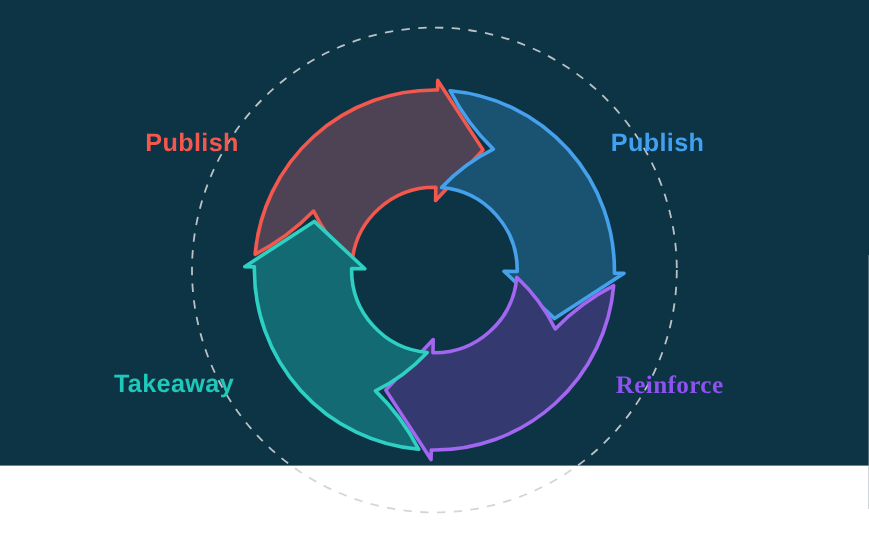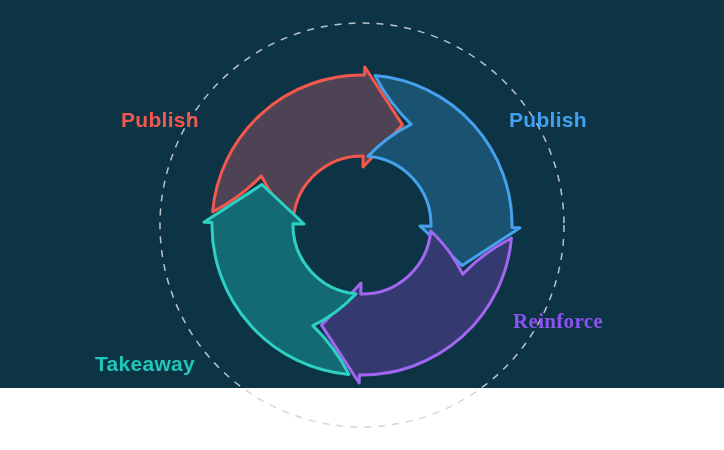--- a/index.html
+++ b/index.html
@@ -66,14 +66,14 @@
       <use href="#arrowShape" transform="rotate(0)" fill="#136a72" stroke="#2fd0c4"></use>
     </g>
   </svg>
 
   <div class="step-label label-publish" style="color: rgb(244, 87, 77);">Publish</div>
 
   <div class="step-label label-update" style="color: rgb(66, 160, 240);">Publish</div>
 
   <div class="step-label label-reinforce" style="color: rgb(141, 82, 240);">Reinforce</div>
 
-  <div class="step-label label-takeaway" style="color: rgb(31, 200, 185); margin-top: 43px;">Takeaway</div>
+  <div class="step-label label-takeaway" style="color: rgb(31, 200, 185);">Takeaway</div>
 </div>
 
 </body></html>

